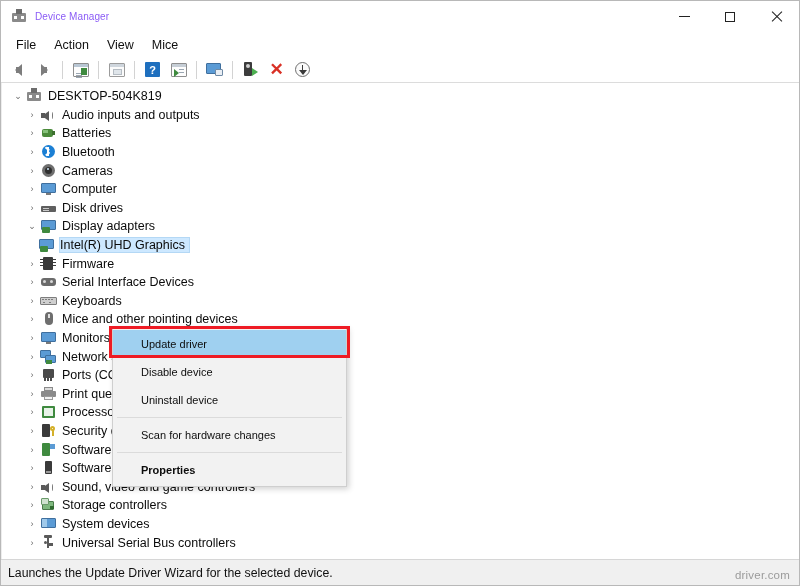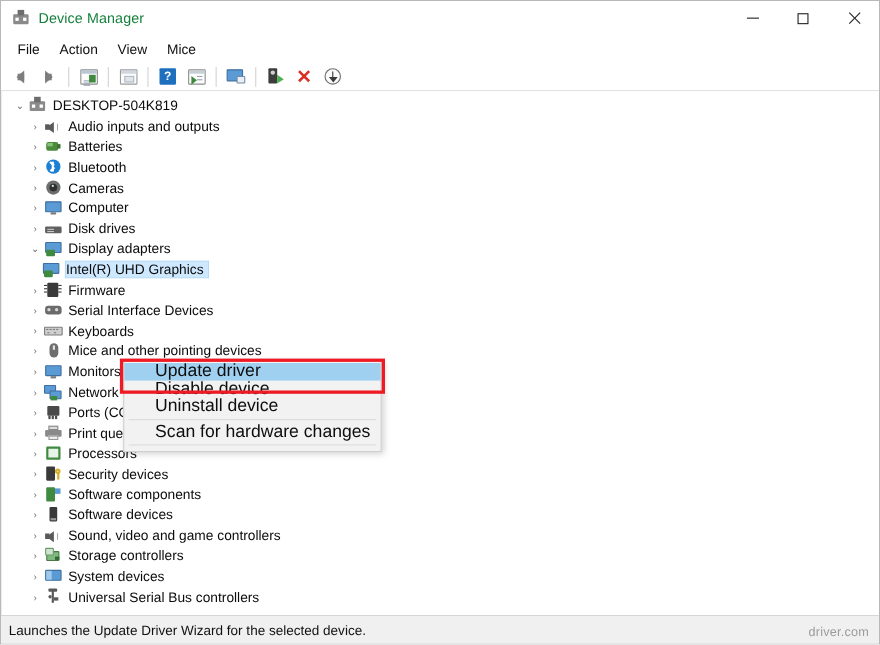--- a/index.html
+++ b/index.html
@@ -41,21 +41,21 @@
     width: 6px; height: 5px;
     background: #6d6d6d;
   }
   .ti-d1, .ti-d2 {
     position: absolute; top: 7px;
     width: 3px; height: 3px; background: #ffffff;
   }
   .ti-d1 { left: 3px; }
   .ti-d2 { left: 10px; }
   .title-text {
-    font-size: 13px; color: #15803d; letter-spacing: .1px; text-align: right;
+    font-size: 10px; color: #8b5cf6; letter-spacing: .1px; text-align: right;
   }
   .win-controls {
     margin-left: auto; display: flex; height: 32px;
   }
   .win-btn {
     width: 46px; height: 32px;
     display: flex; align-items: center; justify-content: center;
     font-size: 11px; color: #222;
   }
   .glyph-min { width: 11px; height: 1px; background: #222; }
@@ -347,24 +347,24 @@
   
   .ctx-wrap { position: absolute; left: 110px; top: 244px; }
   .ctx {
     width: 235px;
     background: #f2f2f2;
     border: 1px solid #cfcfcf;
     box-shadow: 2px 2px 6px rgba(0,0,0,.18);
     padding: 2px 0;
   }
   .ctx-item {
-    height: 16px;
+    height: 28px;
     display: flex; align-items: center;
     padding-left: 28px;
-    font-size: 16px; color: #0d0d0d;
+    font-size: 11px; color: #0d0d0d;
   }
   .ctx-item.bold { font-weight: bold; }
   .ctx-item.hl {
     background: #9fd0f0;
   }
   .ctx-sep {
     height: 1px; background: #dbdbdb; margin: 3px 4px 3px 4px;
   }
   .red-box {
     position: absolute;
@@ -719,20 +719,21 @@
     </div>
 
     <div class="ctx-wrap">
       <div class="ctx">
         <div class="ctx-item hl">Update driver</div>
         <div class="ctx-item">Disable device</div>
         <div class="ctx-item">Uninstall device</div>
         <div class="ctx-sep"></div>
         <div class="ctx-item">Scan for hardware changes</div>
         <div class="ctx-sep"></div>
+        <div class="ctx-item bold">Properties</div>
       </div>
       <div class="red-box"></div>
     </div>
   </div>
 
   <div class="statusbar">
     <span>Launches the Update Driver Wizard for the selected device.</span>
   </div>
 
   <div class="watermark">driver.com</div>

